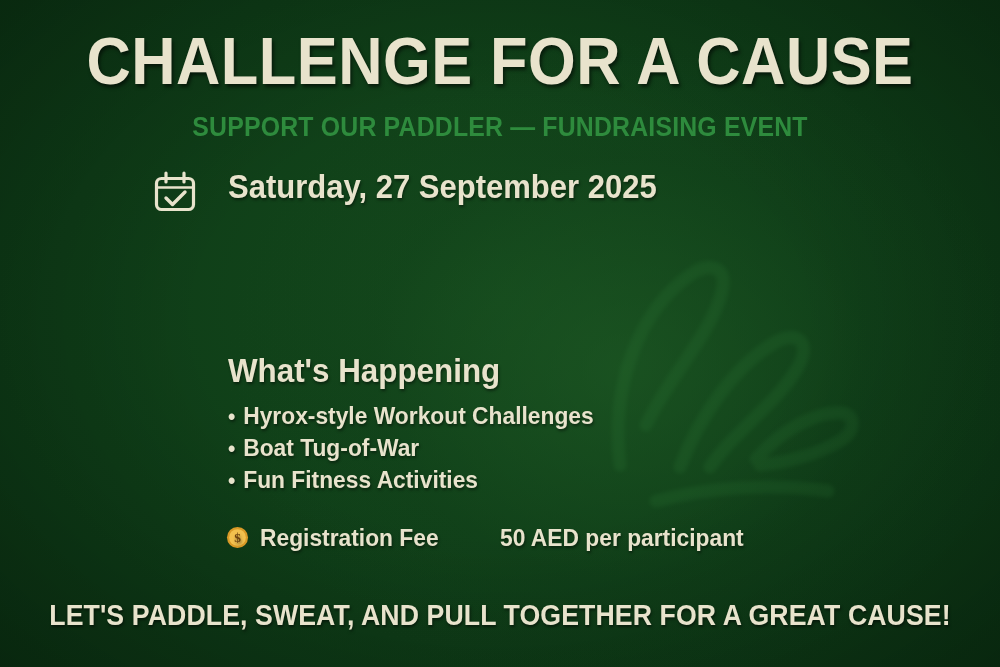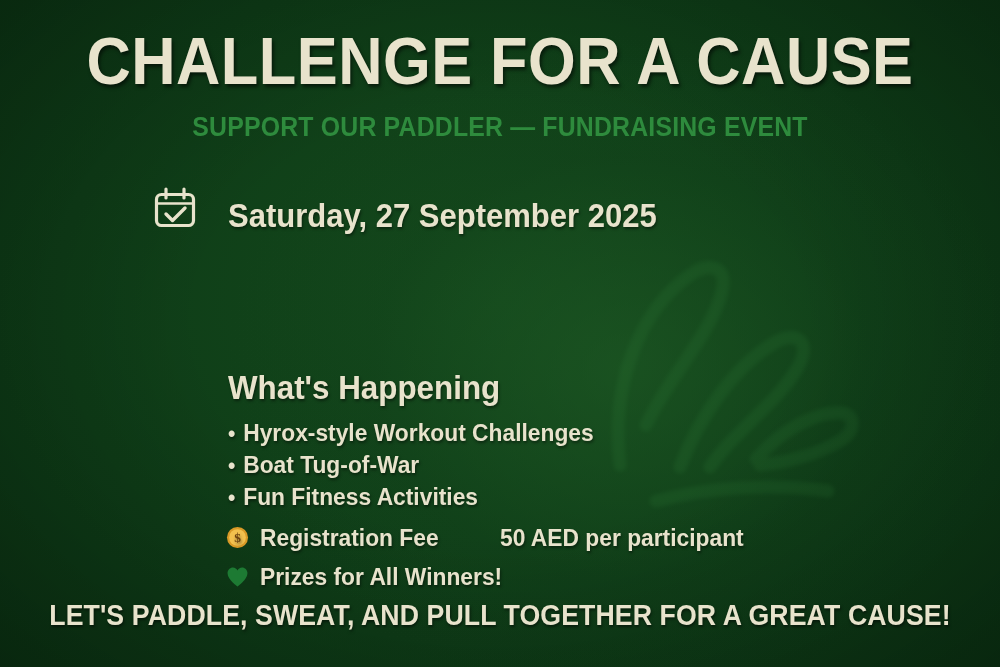--- a/index.html
+++ b/index.html
@@ -78,21 +78,21 @@
   }
 
   
   .info-rows {
     position: absolute;
     top: 170px;
     left: 152px;
   }
   .info-row {
     display: flex;
-    align-items: flex-end;
+    align-items: flex-start;
     height: 62px;
   }
   .info-icon {
     width: 50px;
     min-width: 50px;
     display: flex;
     align-items: center;
     justify-content: flex-start;
   }
   .info-icon svg { display: block; }
@@ -104,21 +104,21 @@
     transform: scaleX(0.94);
     transform-origin: left center;
     text-shadow: 1px 2px 3px rgba(0,0,0,0.45);
     white-space: nowrap;
     margin-left: 26px;
   }
 
   
   .happening {
     position: absolute;
-    top: 371px;
+    top: 354px;
     left: 228px;
   }
   .happening-title {
     color: #e8e3cc;
     font-size: 33px;
     line-height: 1;
     font-weight: 700;
     transform: scaleX(0.95);
     transform-origin: left center;
     text-shadow: 1px 2px 3px rgba(0,0,0,0.45);
@@ -269,27 +269,19 @@
           <svg width="23" height="23" viewBox="0 0 24 24" xmlns="http://www.w3.org/2000/svg">
             <circle cx="12" cy="12" r="11" fill="#d99a27"></circle>
             <circle cx="12" cy="12" r="8.7" fill="#f2c14e"></circle>
             <text x="12" y="17.2" text-anchor="middle" font-family="Liberation Serif, serif" font-size="14" font-weight="700" fill="#6d4310">$</text>
           </svg>
         </span>
         <span class="fee-label">Registration Fee</span>
         <span class="fee-value">50 AED per participant</span>
       </div>
 
-      <div class="fee-row">
-        <span class="fee-emoji">
-          <svg width="23" height="22" viewBox="0 0 24 23" xmlns="http://www.w3.org/2000/svg">
-            <path d="M12 21.5 C 12 21.5, 1.6 14.2, 1.6 7.6 C 1.6 3.9, 4.3 1.5, 7.2 1.5 C 9.5 1.5, 11.2 3.0, 12 4.6 C 12.8 3.0, 14.5 1.5, 16.8 1.5 C 19.7 1.5, 22.4 3.9, 22.4 7.6 C 22.4 14.2, 12 21.5, 12 21.5 Z" fill="#1d7a33"></path>
-          </svg>
-        </span>
-        <span class="fee-label">Prizes for All Winners!</span>
-      </div>
 
     </div>
 
     <div class="tagline">LET'S PADDLE, SWEAT, AND PULL TOGETHER FOR A GREAT CAUSE!</div>
 
   </div>
 </div>
 
 </body></html>

